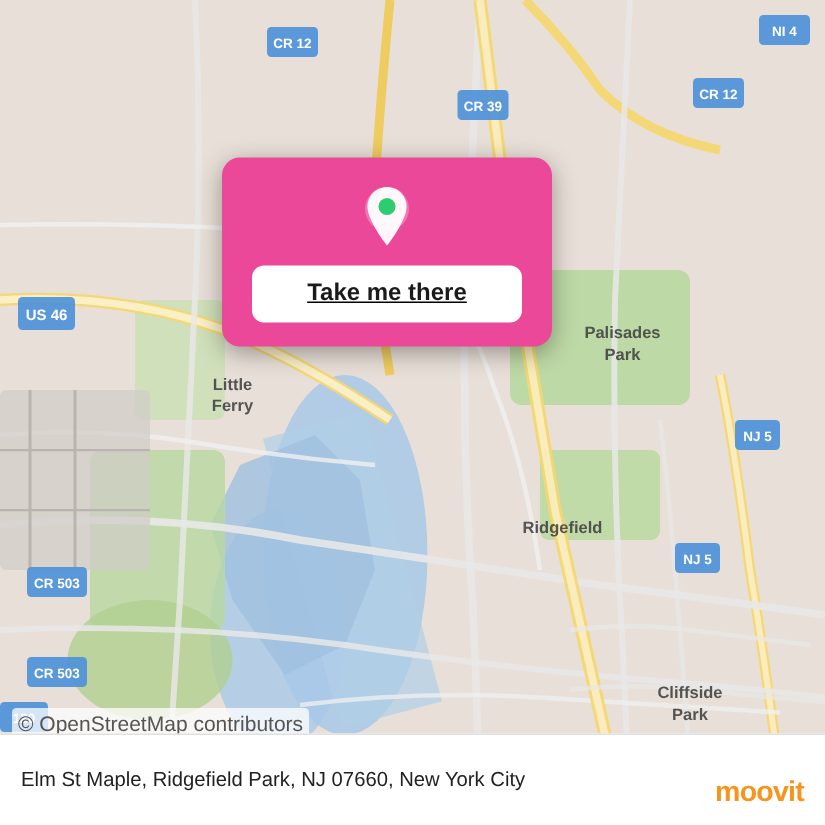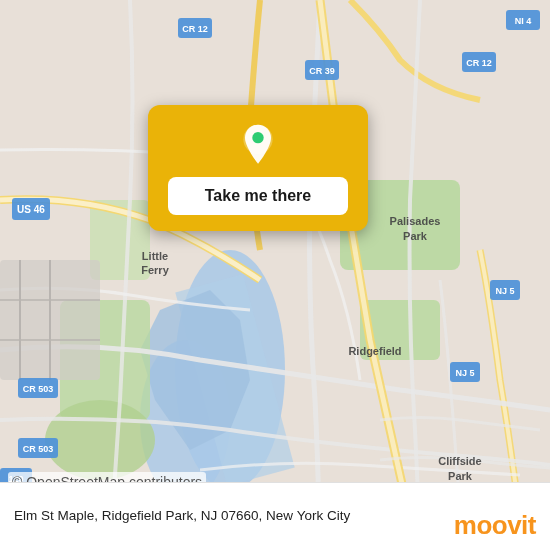--- a/index.html
+++ b/index.html
@@ -18,27 +18,28 @@
       height: 100%;
       position: absolute;
       top: 0; left: 0;
     }
 
     #popup-card {
       position: absolute;
       top: 105px;
       left: 148px;
       width: 220px;
-      background: #eab308;
+      background: #ec4899;
       border-radius: 12px;
       display: flex;
       flex-direction: column;
       align-items: center;
       padding: 18px 20px 16px 20px;
       box-shadow: 0 4px 16px rgba(0,0,0,0.35);
+      text-decoration: underline;
     }
 
     #pin-icon {
       width: 44px;
       height: 44px;
       margin-bottom: 10px;
     }
 
     #take-me-there-btn {
       background: white;
@@ -75,21 +76,21 @@
     }
 
     #moovit-logo {
       display: flex;
       flex-direction: column;
       align-items: flex-end;
       margin-left: 10px;
     }
 
     #moovit-brand {
-      font-size: 26px;
+      font-size: 19px;
       font-weight: 800;
       color: #f7941d;
       letter-spacing: -0.5px;
       line-height: 1;
       margin-top: 17px;
     }
 
     #osm-attribution {
       position: absolute;
       bottom: 58px;

